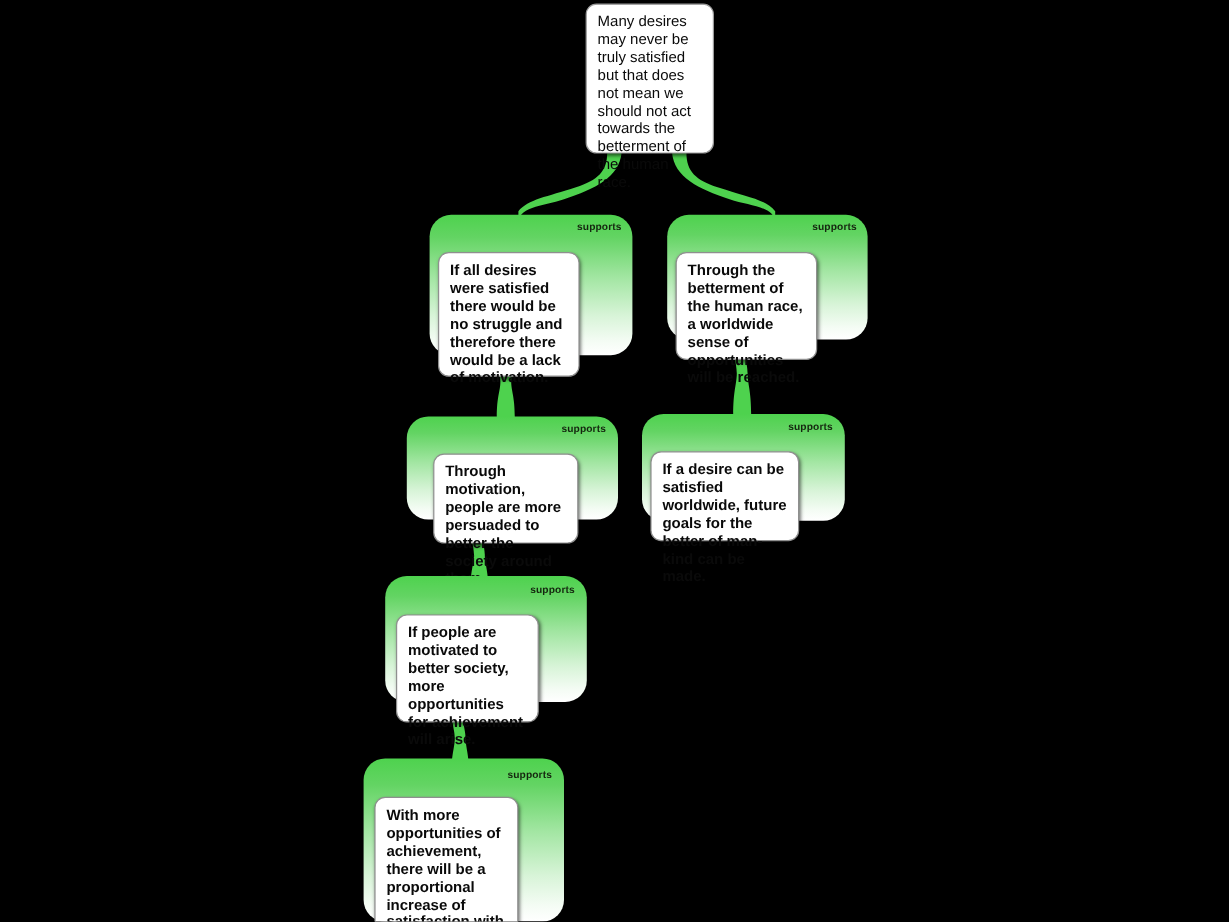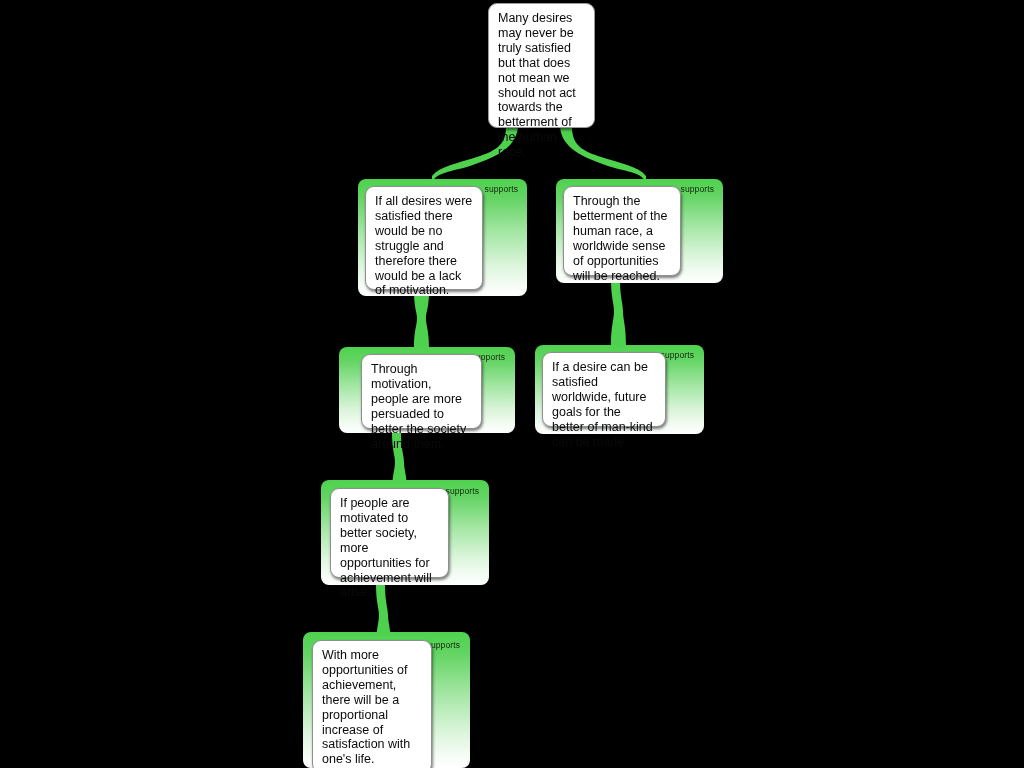--- a/index.html
+++ b/index.html
@@ -49,35 +49,37 @@
     padding: 7px 9px 6px 9px;
     font-size: 12.5px;
     line-height: 14.9px;
     color: #0a0a0a;
   }
 
   
   .supports-shell {
     position: absolute;
     box-sizing: border-box;
-    border-radius: 8px;
+    border-radius: 18px;
     background: linear-gradient(to bottom, #4ed24e 0%, #63d463 16%, #a3e6a3 45%, #d8f4d8 72%, #f4fcf4 90%, #ffffff 100%);
+    font-weight: bold;
   }
   
   .inner-card {
     position: absolute;
     box-sizing: border-box;
     background: #ffffff;
     border: 1px solid #8f8f8f;
     border-radius: 9px;
     box-shadow: 1px 2px 3px rgba(0,0,0,0.5);
     padding: 7px 9px 6px 9px;
     font-size: 12.5px;
     line-height: 14.9px;
     color: #0a0a0a;
+    margin-top: 24px;
   }
   .supports-label {
     position: absolute;
     font-size: 8.5px;
     line-height: 9px;
     color: #15260f;
     letter-spacing: 0.1px;
     white-space: nowrap;
   }
 </style>

